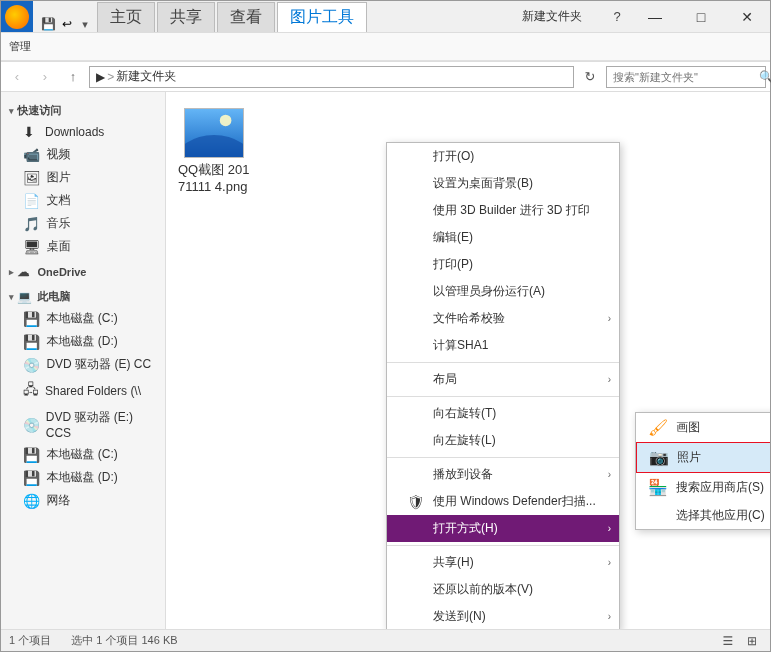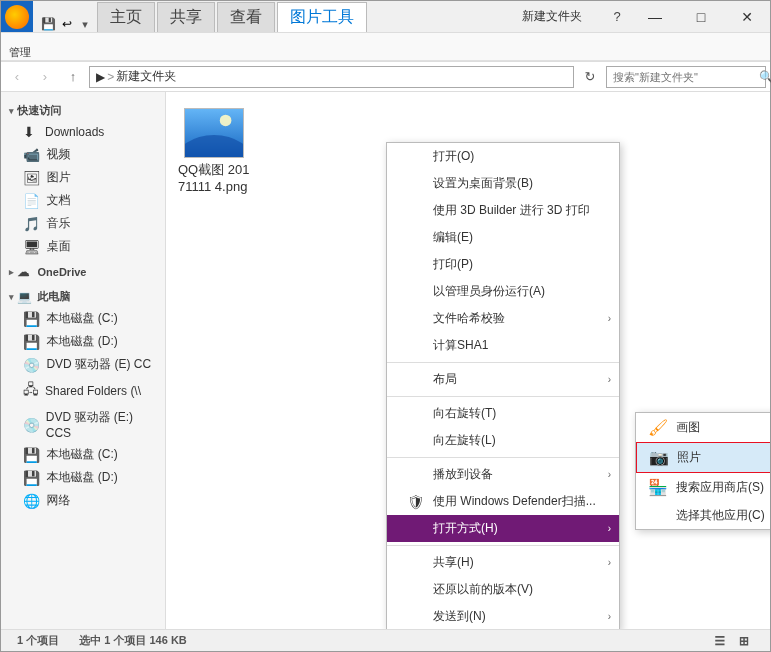--- a/index.html
+++ b/index.html
@@ -300,25 +300,24 @@
     .sub-icon-photos { color: #0078d7; }
     .sub-icon-store { color: #0078d7; }
 
     
     .statusbar {
       height: 22px;
       background: #f0f0f0;
       border-top: 1px solid #ddd;
       display: flex;
       align-items: center;
-      padding: 0 16px;
+      padding: 0 8px;
       font-size: 11px;
       color: #555;
       gap: 20px;
-      font-weight: bold;
     }
     .statusbar-right {
       margin-left: auto;
       display: flex;
       gap: 4px;
     }
     .view-btn {
       width: 20px;
       height: 18px;
       display: flex;
@@ -357,21 +356,21 @@
 
     <div class="titlebar-controls">
       <div style="width:30px;height:100%;display:flex;align-items:center;justify-content:center;cursor:pointer;font-size:13px;color:#444;">?</div>
       <div class="titlebar-btn">—</div>
       <div class="titlebar-btn">□</div>
       <div class="titlebar-btn close">✕</div>
     </div>
   </div>
 
   <div class="ribbon">
-    <div style="height:28px;display:flex;align-items:flex-end;padding:0 8px;border-bottom:1px solid #e0e0e0;">
+    <div style="height:28px;display:flex;align-items:center;padding:0 8px;border-bottom:1px solid #e0e0e0;">
       <span style="font-size:11px;color:#333;margin-right:auto;">管理</span>
     </div>
   </div>
 
   <div class="addressbar">
     <div class="nav-btn disabled">‹</div>
     <div class="nav-btn disabled">›</div>
     <div class="nav-btn">↑</div>
     <div class="address-path">
       <span>▶</span>

